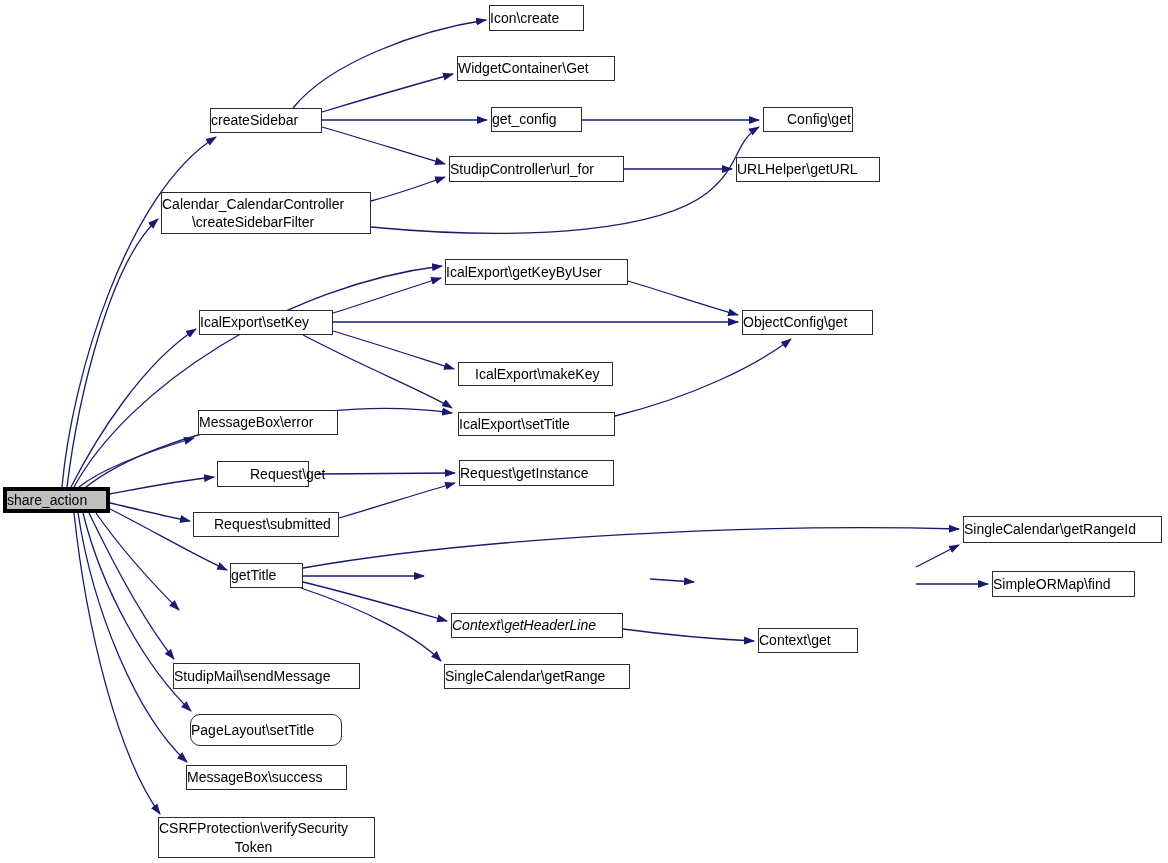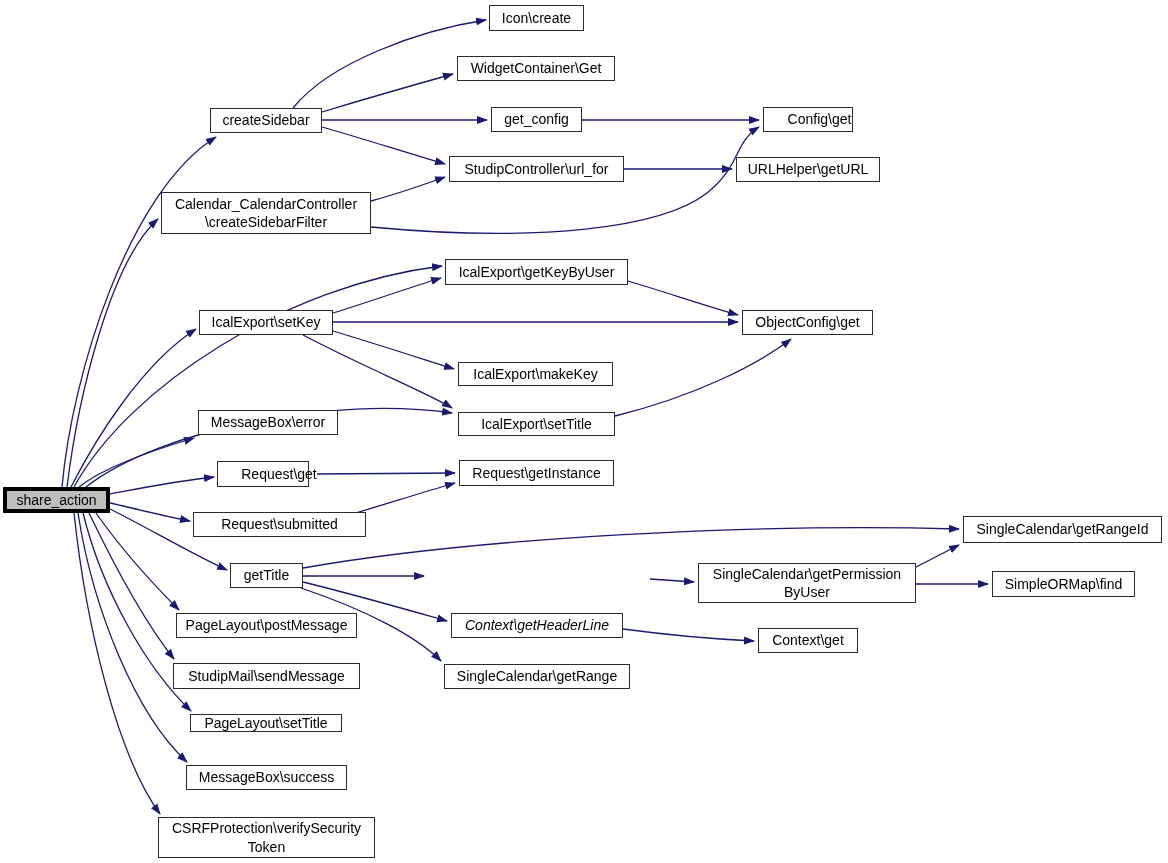--- a/index.html
+++ b/index.html
@@ -27,21 +27,21 @@
     stroke-width: 1.3px;
   }
   .node {
     position: absolute;
     z-index: 1;
     box-sizing: border-box;
     background: var(--node-fill, #ffffff);
     border: 1.4px solid var(--node-border, #2b2b2b);
     display: flex;
     align-items: center;
-    justify-content: center;
+    justify-content: flex-start;
     text-align: center;
     font-size: 14px;
     line-height: 1.32;
     color: var(--text-color, #000000);
     white-space: pre-line;
     cursor: pointer;
   }
   .node.highlight {
     background: var(--highlight-fill, #bfbfbf);
     border: 4px solid #000000;
@@ -107,33 +107,30 @@
 \createSidebarFilter</span></div>
   <div class="node" style="left: 489px; top: 5px; width: 95px; height: 26px;"><span>Icon\create</span></div>
   <div class="node" style="left: 457px; top: 56px; width: 158px; height: 25px;"><span>WidgetContainer\Get</span></div>
   <div class="node" style="left: 491px; top: 107px; width: 91px; height: 25px;"><span>get_config</span></div>
   <div class="node" style="left: 449px; top: 156px; width: 175px; height: 26px;"><span>StudipController\url_for</span></div>
   <div class="node" style="left: 763px; top: 107px; width: 90px; height: 25px; padding-left: 23px;"><span>Config\get</span></div>
   <div class="node" style="left: 736px; top: 157px; width: 144px; height: 25px;"><span>URLHelper\getURL</span></div>
   <div class="node" style="left: 445px; top: 259px; width: 183px; height: 26px;"><span>IcalExport\getKeyByUser</span></div>
   <div class="node" style="left: 199px; top: 310px; width: 134px; height: 25px;"><span>IcalExport\setKey</span></div>
   <div class="node" style="left: 742px; top: 310px; width: 131px; height: 25px;"><span>ObjectConfig\get</span></div>
-  <div class="node" style="left: 458px; top: 362px; width: 155px; height: 24px;"><span>IcalExport\makeKey</span></div>
+  <div class="node" style="left: 458px; top: 362px; width: 155px; height: 24px; padding-left: 16px;"><span>IcalExport\makeKey</span></div>
   <div class="node" style="left: 458px; top: 412px; width: 157px; height: 24px;"><span>IcalExport\setTitle</span></div>
   <div class="node" style="left: 198px; top: 410px; width: 140px; height: 25px;"><span>MessageBox\error</span></div>
   <div class="node" style="left: 217px; top: 461px; width: 92px; height: 26px; padding-left: 32px;"><span>Request\get</span></div>
   <div class="node" style="left: 459px; top: 460px; width: 155px; height: 26px;"><span>Request\getInstance</span></div>
-  <div class="node" style="left: 193px; top: 512px; width: 173px; height: 25px;"><span>Request\submitted</span></div>
+  <div class="node" style="left: 193px; top: 512px; width: 146px; height: 25px; padding-left: 20px;"><span>Request\submitted</span></div>
   <div class="node" style="left: 230px; top: 563px; width: 73px; height: 25px;"><span>getTitle</span></div>
-  <div class="node" style="left: 698px; top: 563px; width: 218px; height: 40px;"><span>SingleCalendar\getPermission
-ByUser</span></div>
   <div class="node" style="left: 963px; top: 516px; width: 199px; height: 27px;"><span>SingleCalendar\getRangeId</span></div>
   <div class="node" style="left: 992px; top: 571px; width: 143px; height: 26px;"><span>SimpleORMap\find</span></div>
   <div class="node" style="left: 451px; top: 613px; width: 172px; height: 25px; font-style: italic;"><span>Context\getHeaderLine</span></div>
   <div class="node" style="left: 758px; top: 628px; width: 100px; height: 25px;"><span>Context\get</span></div>
   <div class="node" style="left: 444px; top: 664px; width: 186px; height: 25px;"><span>SingleCalendar\getRange</span></div>
-  <div class="node" style="left: 176px; top: 613px; width: 181px; height: 25px;"><span>PageLayout\postMessage</span></div>
   <div class="node" style="left: 173px; top: 663px; width: 187px; height: 26px;"><span>StudipMail\sendMessage</span></div>
-  <div class="node" style="left: 190px; top: 714px; width: 152px; height: 18px;"><span>PageLayout\setTitle</span></div>
+  <div class="node" style="left: 190px; top: 714px; width: 152px; height: 32px; border-radius: 10px;"><span>PageLayout\setTitle</span></div>
   <div class="node" style="left: 186px; top: 765px; width: 161px; height: 25px;"><span>MessageBox\success</span></div>
   <div class="node" style="left: 158px; top: 817px; width: 217px; height: 41px;"><span>CSRFProtection\verifySecurity
 Token</span></div>
 </div>
 
 </body></html>

